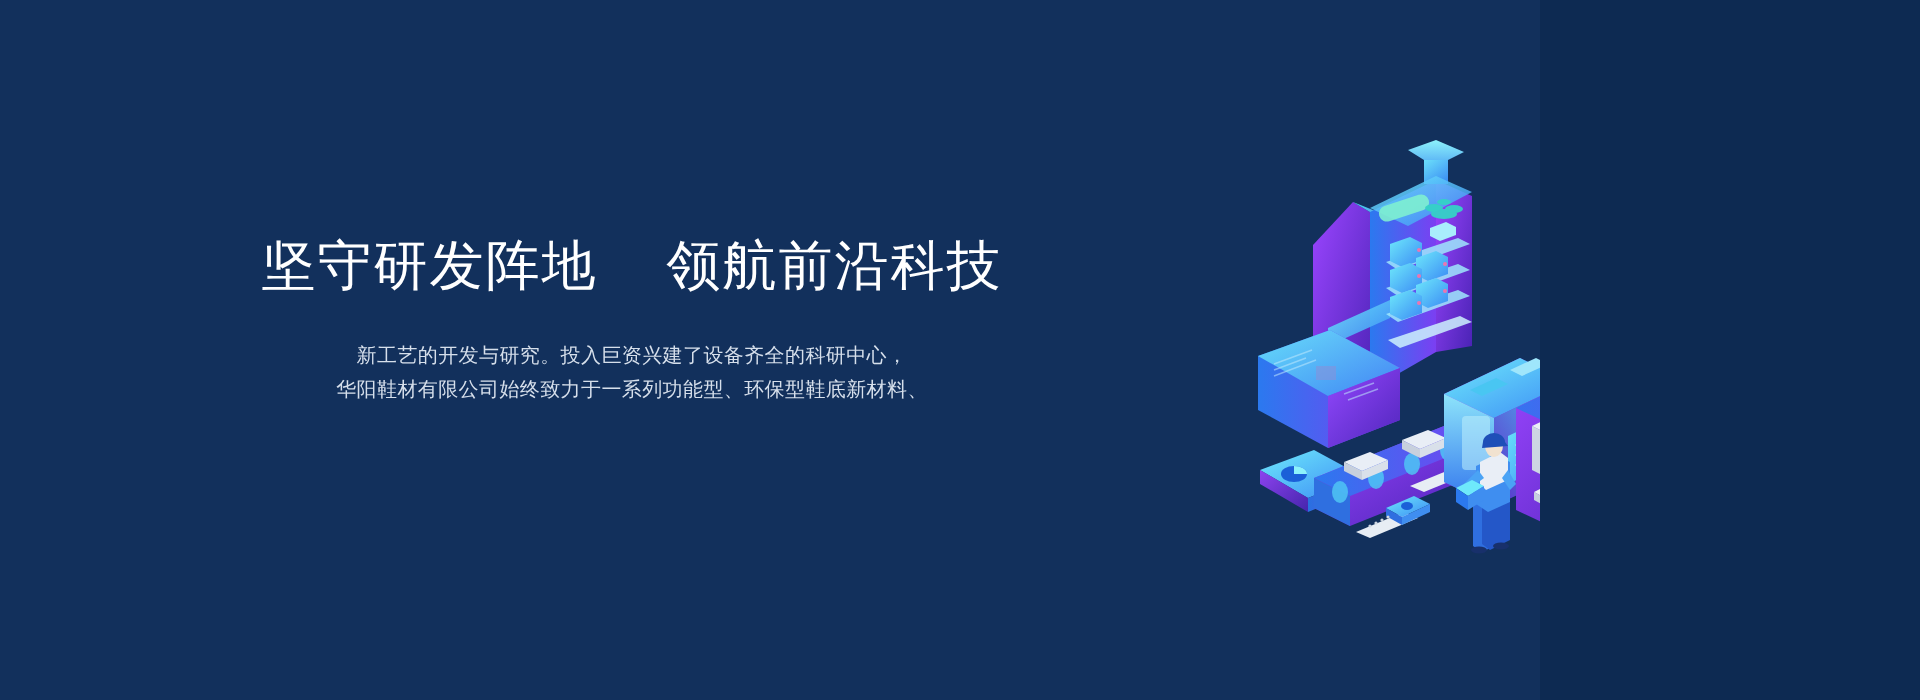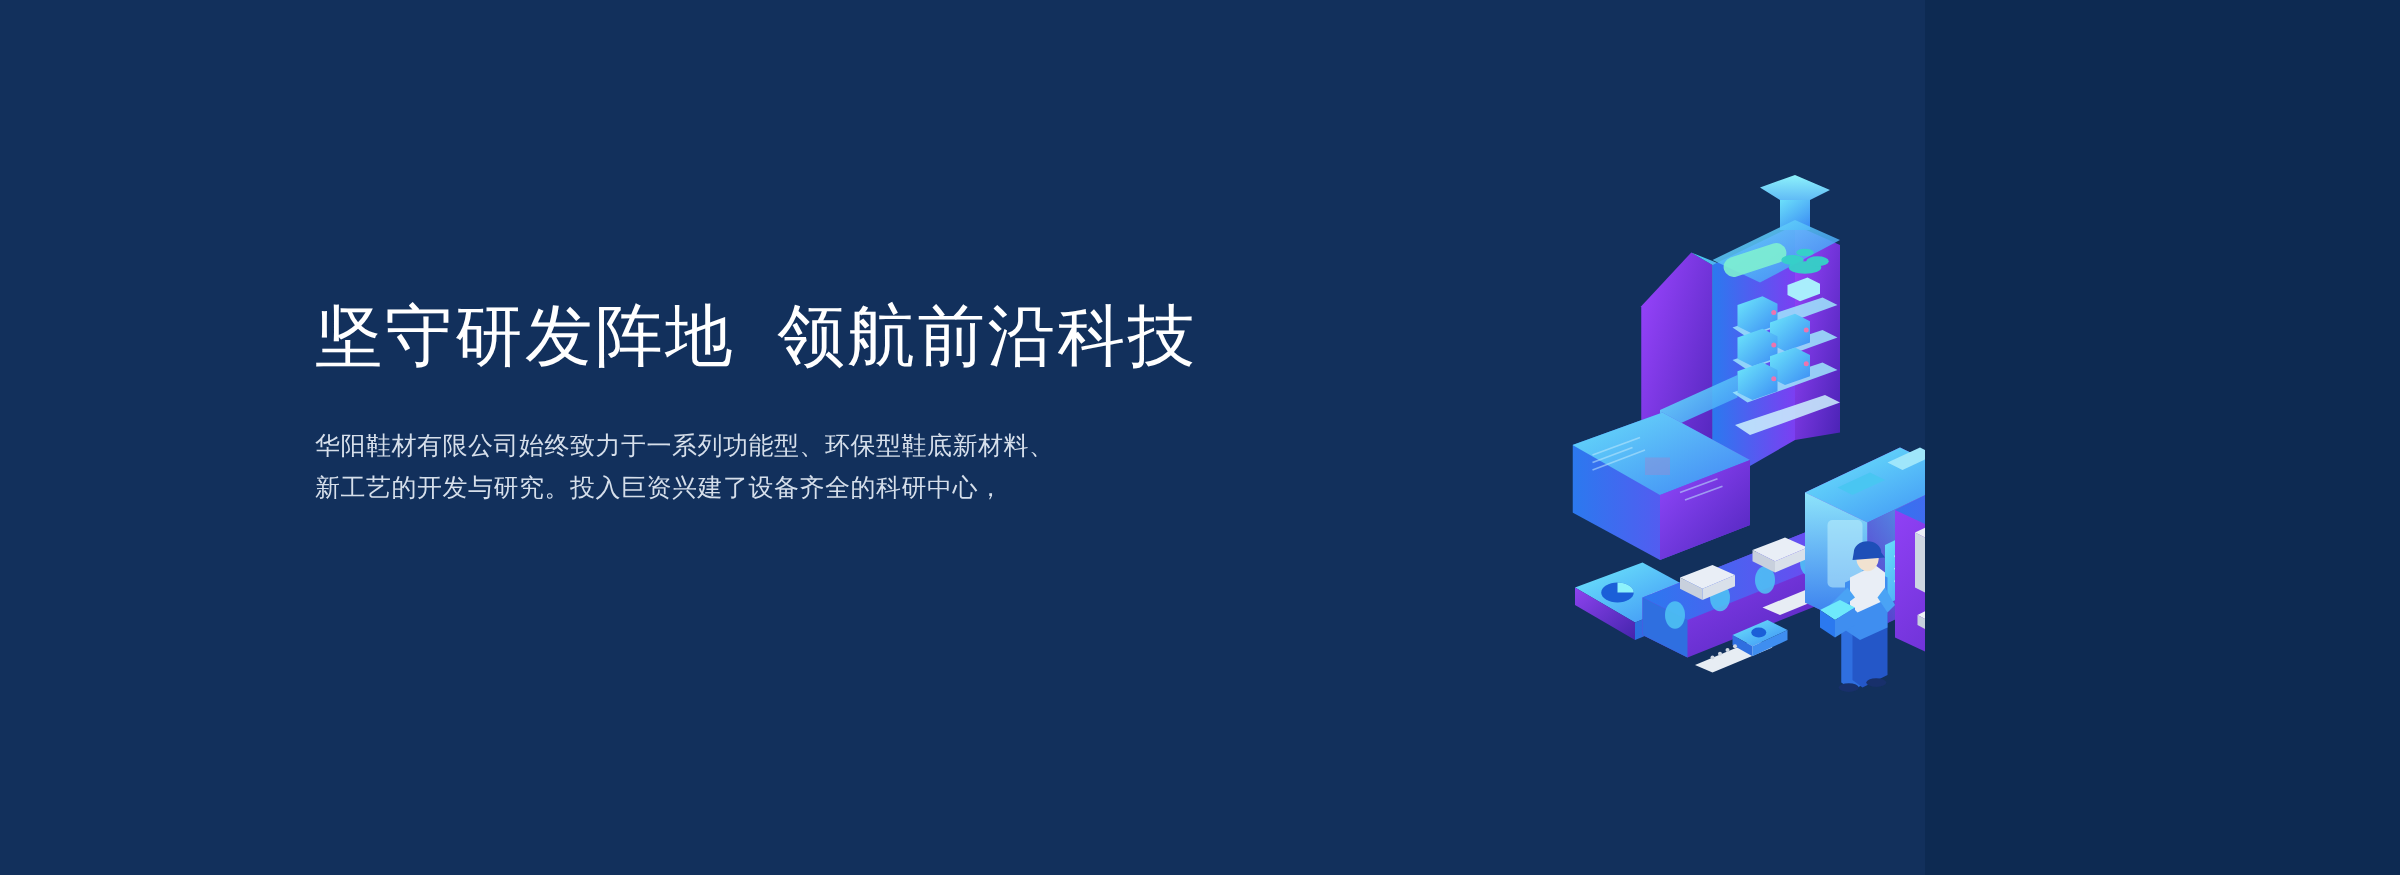--- a/index.html
+++ b/index.html
@@ -7,21 +7,22 @@
     margin: 0;
     padding: 0;
     background: #0d2a52;
   }
   .stage {
     position: relative;
     width: 1540px;
     height: 700px;
     background: #12305c;
     overflow: hidden;
-    font-family: Liberation Sans, sans-serif;
+    font-family: Liberation Mono, monospace;
+    text-align: center;
   }
 
   
   .text-block {
     position: absolute;
     left: 252px;
     top: 238px;
     width: 760px;
   }
   .headline {
@@ -54,22 +55,22 @@
 </style>
 </head>
 <body>
 
 <div class="stage">
 
   <div class="text-block">
     <h1 class="headline">坚守研发阵地  领航前沿科技</h1>
 
     <p class="paragraph">
+      <span class="line">新工艺的开发与研究。投入巨资兴建了设备齐全的科研中心，</span>
       <span class="line">华阳鞋材有限公司始终致力于一系列功能型、环保型鞋底新材料、</span>
-      <span class="line">新工艺的开发与研究。投入巨资兴建了设备齐全的科研中心，</span>
     </p>
   </div>
 
   <div class="illustration">
     <svg viewBox="0 0 460 420" xmlns="http://www.w3.org/2000/svg">
       <defs>
         <linearGradient id="gA" x1="0" y1="0" x2="1" y2="1">
           <stop offset="0" stop-color="#45e3f7"></stop>
             <stop offset="1" stop-color="#7b3ff2"></stop>
         </linearGradient>

